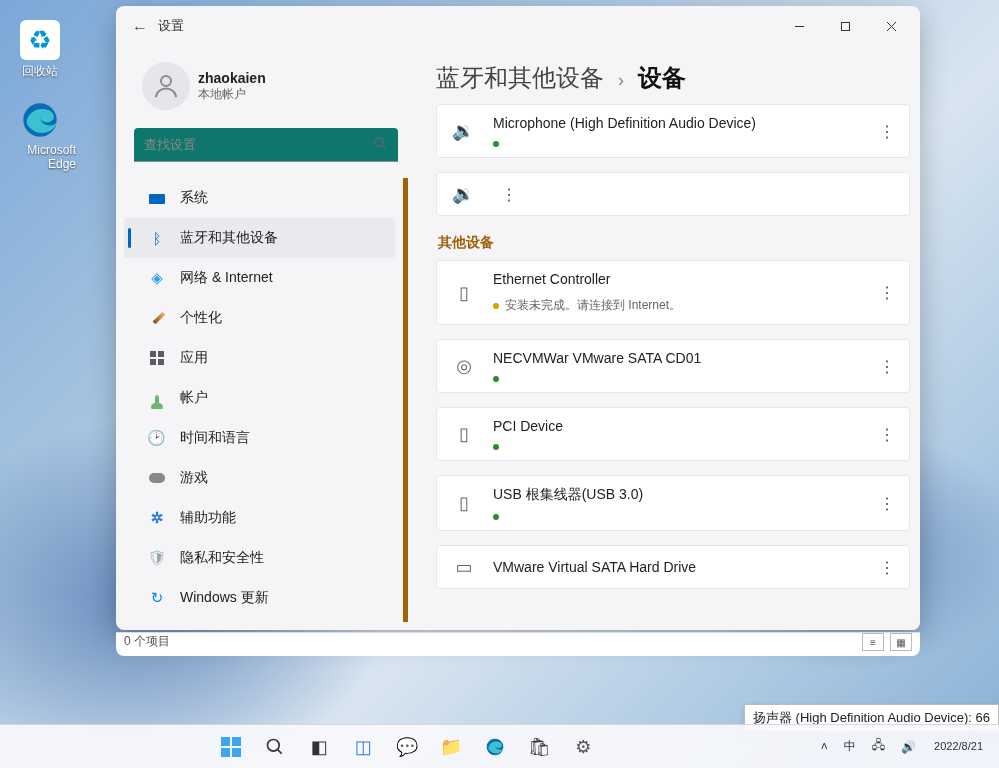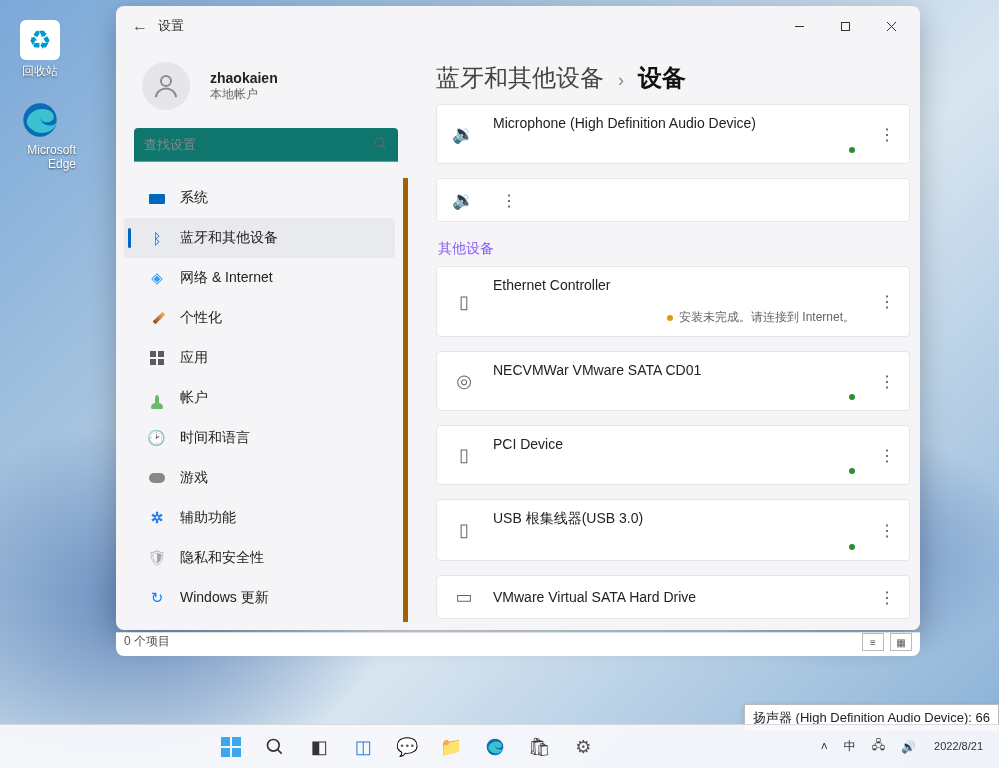--- a/index.html
+++ b/index.html
@@ -29,21 +29,21 @@
   }
   .titlebar { height:40px; display:flex; align-items:center; padding:0 6px; }
   .titlebar .back { width:36px; text-align:center; color:#555; font-size:16px; cursor:pointer; }
   .titlebar .title { font-size:13px; color:#333; }
   .titlebar .spacer { flex:1; }
   .win-controls { display:flex; }
   .win-controls div { width:46px; height:32px; display:flex; align-items:center; justify-content:center; color:#333; font-size:11px; cursor:pointer; }
 
   .settings-body { flex:1; display:flex; overflow:hidden; }
   .sidebar { width:300px; padding:8px 8px 8px 8px; display:flex; flex-direction:column; border-right:none; }
-  .account-row { display:flex; align-items:center; gap:20px; padding:8px 10px 14px 18px; }
+  .account-row { display:flex; align-items:center; gap:8px; padding:8px 10px 14px 18px; }
   .avatar { width:48px; height:48px; border-radius:50%; background:#e6e6ea; display:flex; align-items:center; justify-content:center; color:#8a8a92; font-size:26px; }
   .account-name { font-size:14px; font-weight:600; color:#222; }
   .account-sub { font-size:12px; color:#666; }
   .search-wrap { margin:4px 10px 10px; position:relative; }
   .search-input { width:100%; height:34px; border:none; border-bottom:1.5px solid #8a8a92; background:#0f766e; border-radius:4px 4px 0 0; padding:0 34px 0 10px; font-size:13px; outline:none; }
   .search-input::placeholder { color:#888; }
   .search-icon { position:absolute; right:10px; top:8px; color:#666; font-size:14px; }
 
   .nav { margin-top:6px; padding-right:8px; flex:1; overflow:hidden; border-right:5px solid #a16207; }
   .nav-item { height:40px; display:flex; align-items:center; gap:14px; padding:0 10px 0 24px; border-radius:4px; cursor:pointer; font-size:14px; color:#222; position:relative; }
@@ -64,26 +64,26 @@
   .content { flex:1; padding:16px 10px 10px 20px; overflow:hidden; position:relative; background:#f5f5f7; }
   .breadcrumb { font-size:24px; display:flex; align-items:baseline; gap:14px; margin-bottom:10px; }
   .breadcrumb .bc-parent { color:#444; font-weight:400; }
   .breadcrumb .sep { color:#888; font-size:18px; }
   .breadcrumb .bc-current { font-weight:600; color:#111; }
 
   .device-card { background:#fff; border:1px solid #e6e6ea; border-radius:4px; margin:8px 0 14px; display:flex; align-items:center; padding:10px 6px 10px 14px; gap:16px; }
   .device-card .dev-ico { width:26px; text-align:center; color:#666; font-size:18px; }
   .dev-text { flex:1; }
   .dev-title { font-size:14px; color:#222; }
-  .dev-sub { font-size:12px; color:#666; display:flex; align-items:center; gap:6px; margin-top:16px;justify-content:flex-end;}
+  .dev-sub { font-size:12px; color:#666; display:flex; align-items:center; gap:6px; margin-top:10px;}
   .dot { width:6px; height:6px; border-radius:50%; background:#2e8b2e; display:inline-block; }
   .dot.amber{ background:#d9a000; }
   .more-btn { width:32px; text-align:center; color:#555; font-size:16px; cursor:pointer; }
 
-  .section-title { font-size:14px; font-weight:400; margin:18px 0 4px 2px; color:#8b5cf6;}
+  .section-title { font-size:14px; font-weight:700; margin:18px 0 4px 2px; color:#a16207;}
 
   
   .explorer-status { position:absolute; left:116px; top:632px; width:804px; height:24px; background:#fff; border-top:1px solid #ddd; border-radius:0 0 8px 8px; display:flex; padding:0 8px; font-size:12px; color:#555; }
   .explorer-status .spacer{flex:1;}
   .explorer-status .view-btn{ width:22px; height:18px; margin-left:6px; border:1px solid #bbb; display:flex; align-items:center; justify-content:center; font-size:10px; cursor:pointer;}
 
   
   .tooltip { position:absolute; right:0; bottom:36px; background:#fff; border:1px solid #bbb; padding:4px 8px; font-size:13px; color:#222; box-shadow:0 2px 6px rgba(0,0,0,.15); }
 
   

